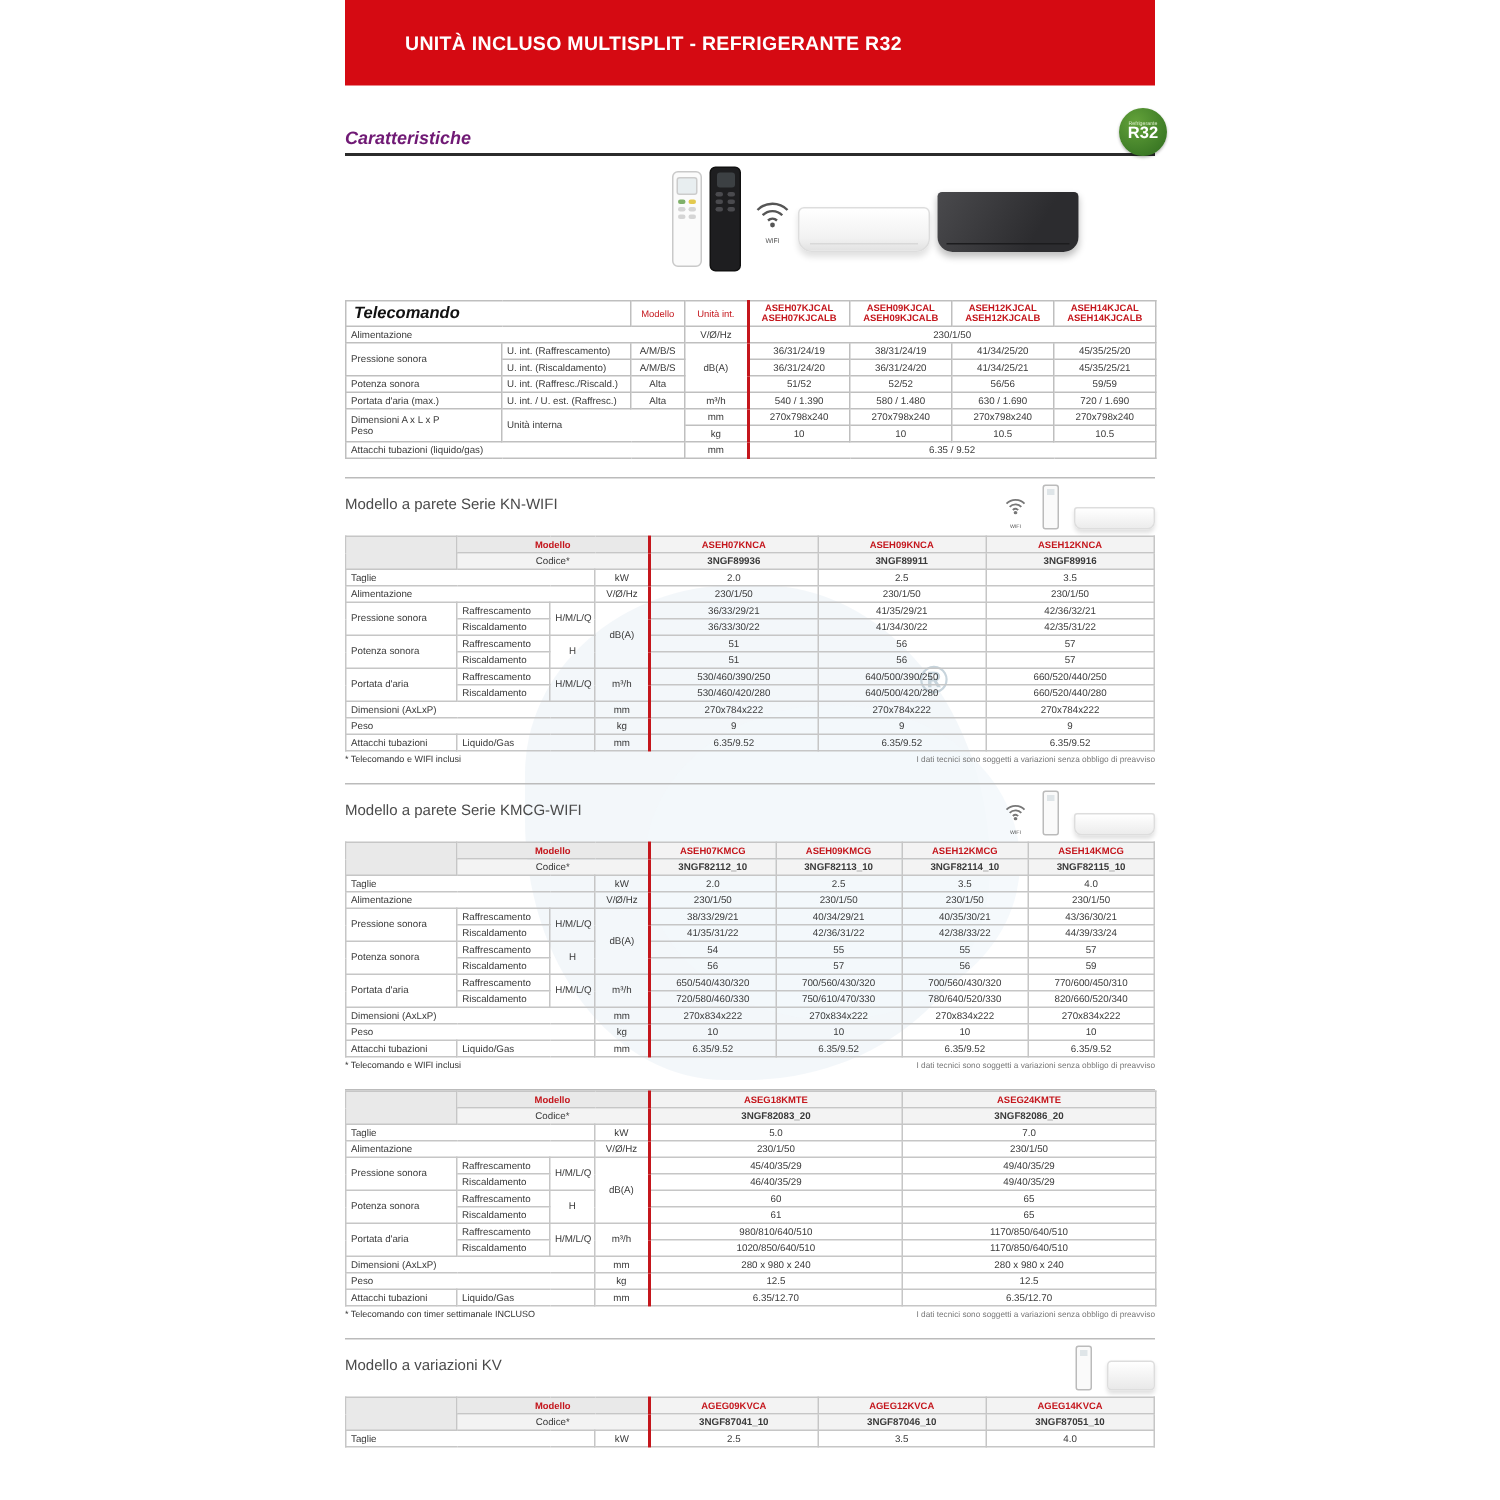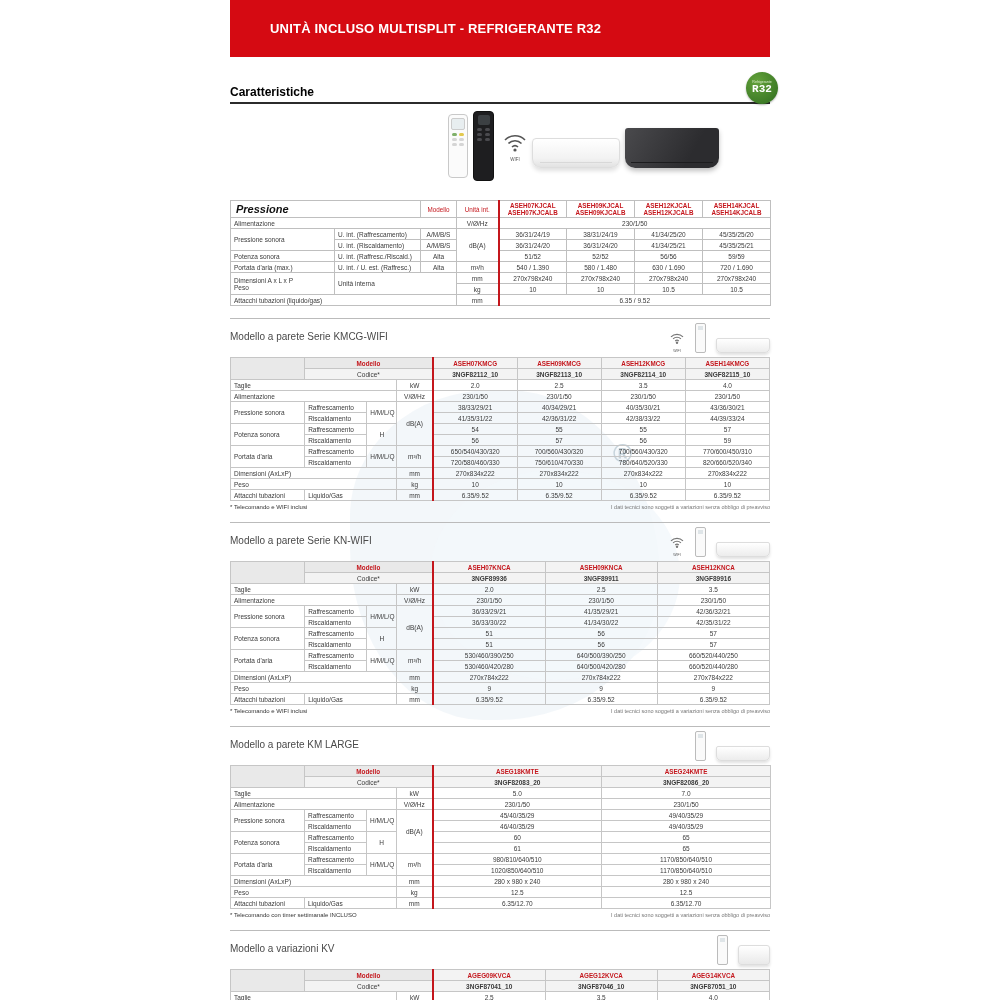--- a/index.html
+++ b/index.html
@@ -15,27 +15,27 @@
   .wm-r { position:absolute; left:613px; top:438px; font-size:26px; color:#c7d4dc; font-weight:bold; }
 
   .content { position:absolute; left:230px; top:0; width:540px; z-index:1; }
 
   .banner { background:#d50a12; height:57px; display:flex; align-items:center;
     padding-left:40px; box-sizing:border-box; }
   .banner-title { color:#fff; font-weight:bold; font-size:13px; letter-spacing:.2px; }
 
   .carat-row { position:relative; margin-top:24px; border-bottom:2px solid #2b2b2b;
     padding-bottom:3px; height:18px; }
-  .carat-title { font-weight:bold; font-size:12px; color:#000000;
+  .carat-title { font-style:italic; font-weight:bold; font-size:12px; color:#701a75;
     position:absolute; left:0; bottom:3px; }
   .r32-badge { position:absolute; right:-8px; bottom:-2px; width:32px; height:32px; border-radius:50%;
     background:radial-gradient(circle at 35% 30%, #63a23a, #2e6b1e); display:flex; flex-direction:column;
     align-items:center; justify-content:center; box-shadow:0 1px 2px rgba(0,0,0,.3); }
   .r32-top { font-size:3.5px; color:#d9ecc9; line-height:1; }
-  .r32-main { font-size:11px; font-weight:bold; color:#fff; line-height:1;font-family:Liberation Mono, monospace; }
+  .r32-main { font-size:11px; font-weight:bold; color:#fff; line-height:1; }
 
   .img-row { position:relative; height:82px; margin-top:4px; }
   .remote { position:absolute; border-radius:4px; box-sizing:border-box; }
   .remote.white { left:218px; top:6px; width:20px; height:64px; background:#fbfbfb; border:1px solid #c9c9c9; }
   .remote.black { left:243px; top:3px; width:21px; height:70px; background:#1e1e20; border:1px solid #111; }
   .remote .scr { margin:3px auto 0; width:12px; height:10px; border-radius:2px; }
   .remote.white .scr { background:#e8eef0; border:1px solid #ccc; }
   .remote.black .scr { background:#3c4043; }
   .remote .btns { display:grid; grid-template-columns:1fr 1fr; gap:2px; margin:3px 3px; }
   .remote .btns i { display:block; width:5px; height:3px; border-radius:2px; background:#d5d5d5; }
@@ -149,21 +149,21 @@
           <col style="width: 86px;">
           <col style="width: 36px;">
           <col style="width: 42px;">
           <col style="width: 68px;">
           <col style="width: 68px;">
           <col style="width: 68px;">
           <col style="width: 68px;">
         </colgroup>
         <tbody>
           <tr>
-            <td colspan="2" class="titlecell">Pressione</td>
+            <td colspan="2" class="titlecell">Telecomando</td>
             <td class="ctr red mdl">Modello</td>
             <td class="ctr red mdl">Unità int.</td>
             <td class="ctr red bold mdl redline">ASEH07KJCAL<br>ASEH07KJCALB</td>
             <td class="ctr red bold mdl">ASEH09KJCAL<br>ASEH09KJCALB</td>
             <td class="ctr red bold mdl">ASEH12KJCAL<br>ASEH12KJCALB</td>
             <td class="ctr red bold mdl">ASEH14KJCAL<br>ASEH14KJCALB</td>
           </tr>
           <tr>
             <td colspan="3" class="">Alimentazione</td>
             <td class="ctr">V/Ø/Hz</td>
@@ -225,20 +225,147 @@
           <tr>
             <td colspan="3" class="">Attacchi tubazioni (liquido/gas)</td>
             <td class="ctr">mm</td>
             <td colspan="4" class="ctr redline">6.35 / 9.52</td>
           </tr>
         </tbody>
       </table>
   </div>
 
   <div id="sections">
+      <div class="section">
+        <div class="section-head">
+          <span class="section-title">Modello a parete Serie KN-WIFI</span>
+          <div class="icons">
+            <div class="wifi-sm"><svg width="16" height="12" viewBox="0 0 26 20">
+                <path d="M3 8 A14 14 0 0 1 23 8" fill="none" stroke="#777" stroke-width="2"></path>
+                <path d="M6.5 11.5 A9 9 0 0 1 19.5 11.5" fill="none" stroke="#777" stroke-width="2"></path>
+                <path d="M10 15 A4.5 4.5 0 0 1 16 15" fill="none" stroke="#777" stroke-width="2"></path>
+                <circle cx="13" cy="18" r="2" fill="#777"></circle>
+              </svg><span class="wifi-label">WIFI</span></div>
+            <div class="remote-sm">
+              <i></i>
+            </div>
+            <div class="unit-sm"></div>
+          </div>
+        </div>
+        <table>
+          <colgroup>
+            <col style="width: 74px;">
+            <col style="width: 62px;">
+            <col style="width: 30px;">
+            <col style="width: 36px;">
+            <col style="width: 112px;">
+            <col style="width: 112px;">
+            <col style="width: 112px;">
+          </colgroup>
+          <tbody>
+            <tr>
+              <td rowspan="2" class="grey"></td>
+              <td colspan="3" class="ctr red bold grey mdl">Modello</td>
+              <td class="ctr red bold lgrey mdl redline">ASEH07KNCA</td>
+              <td class="ctr red bold lgrey mdl">ASEH09KNCA</td>
+              <td class="ctr red bold lgrey mdl">ASEH12KNCA</td>
+            </tr>
+            <tr>
+              <td colspan="3" class="ctr lgrey">Codice*</td>
+              <td class="ctr bold lgrey redline">3NGF89936</td>
+              <td class="ctr bold lgrey">3NGF89911</td>
+              <td class="ctr bold lgrey">3NGF89916</td>
+            </tr>
+            <tr>
+              <td colspan="3" class="">Taglie</td>
+              <td class="ctr">kW</td>
+              <td class="ctr redline">2.0</td>
+              <td class="ctr">2.5</td>
+              <td class="ctr">3.5</td>
+            </tr>
+            <tr>
+              <td colspan="3" class="">Alimentazione</td>
+              <td class="ctr">V/Ø/Hz</td>
+              <td class="ctr redline">230/1/50</td>
+              <td class="ctr">230/1/50</td>
+              <td class="ctr">230/1/50</td>
+            </tr>
+            <tr>
+              <td rowspan="2" class="">Pressione sonora</td>
+              <td class="">Raffrescamento</td>
+              <td rowspan="2" class="ctr">H/M/L/Q</td>
+              <td rowspan="4" class="ctr">dB(A)</td>
+              <td class="ctr redline">36/33/29/21</td>
+              <td class="ctr">41/35/29/21</td>
+              <td class="ctr">42/36/32/21</td>
+            </tr>
+            <tr>
+              <td class="">Riscaldamento</td>
+              <td class="ctr redline">36/33/30/22</td>
+              <td class="ctr">41/34/30/22</td>
+              <td class="ctr">42/35/31/22</td>
+            </tr>
+            <tr>
+              <td rowspan="2" class="">Potenza sonora</td>
+              <td class="">Raffrescamento</td>
+              <td rowspan="2" class="ctr">H</td>
+              <td class="ctr redline">51</td>
+              <td class="ctr">56</td>
+              <td class="ctr">57</td>
+            </tr>
+            <tr>
+              <td class="">Riscaldamento</td>
+              <td class="ctr redline">51</td>
+              <td class="ctr">56</td>
+              <td class="ctr">57</td>
+            </tr>
+            <tr>
+              <td rowspan="2" class="">Portata d'aria</td>
+              <td class="">Raffrescamento</td>
+              <td rowspan="2" class="ctr">H/M/L/Q</td>
+              <td rowspan="2" class="ctr">m³/h</td>
+              <td class="ctr redline">530/460/390/250</td>
+              <td class="ctr">640/500/390/250</td>
+              <td class="ctr">660/520/440/250</td>
+            </tr>
+            <tr>
+              <td class="">Riscaldamento</td>
+              <td class="ctr redline">530/460/420/280</td>
+              <td class="ctr">640/500/420/280</td>
+              <td class="ctr">660/520/440/280</td>
+            </tr>
+            <tr>
+              <td colspan="3" class="">Dimensioni (AxLxP)</td>
+              <td class="ctr">mm</td>
+              <td class="ctr redline">270x784x222</td>
+              <td class="ctr">270x784x222</td>
+              <td class="ctr">270x784x222</td>
+            </tr>
+            <tr>
+              <td colspan="3" class="">Peso</td>
+              <td class="ctr">kg</td>
+              <td class="ctr redline">9</td>
+              <td class="ctr">9</td>
+              <td class="ctr">9</td>
+            </tr>
+            <tr>
+              <td class="">Attacchi tubazioni</td>
+              <td colspan="2" class="">Liquido/Gas</td>
+              <td class="ctr">mm</td>
+              <td class="ctr redline">6.35/9.52</td>
+              <td class="ctr">6.35/9.52</td>
+              <td class="ctr">6.35/9.52</td>
+            </tr>
+          </tbody>
+        </table>
+        <div class="foot">
+          <span class="foot-left">* Telecomando e WIFI inclusi</span>
+          <span class="foot-right">I dati tecnici sono soggetti a variazioni senza obbligo di preavviso</span>
+        </div>
+      </div>
       <div class="section">
         <div class="section-head">
           <span class="section-title">Modello a parete Serie KMCG-WIFI</span>
           <div class="icons">
             <div class="wifi-sm"><svg width="16" height="12" viewBox="0 0 26 20">
                 <path d="M3 8 A14 14 0 0 1 23 8" fill="none" stroke="#777" stroke-width="2"></path>
                 <path d="M6.5 11.5 A9 9 0 0 1 19.5 11.5" fill="none" stroke="#777" stroke-width="2"></path>
                 <path d="M10 15 A4.5 4.5 0 0 1 16 15" fill="none" stroke="#777" stroke-width="2"></path>
                 <circle cx="13" cy="18" r="2" fill="#777"></circle>
               </svg><span class="wifi-label">WIFI</span></div>
@@ -367,277 +494,141 @@
               <td class="ctr">6.35/9.52</td>
             </tr>
           </tbody>
         </table>
         <div class="foot">
           <span class="foot-left">* Telecomando e WIFI inclusi</span>
           <span class="foot-right">I dati tecnici sono soggetti a variazioni senza obbligo di preavviso</span>
         </div>
       </div>
       <div class="section">
+        <table>
+          <colgroup>
+            <col style="width: 74px;">
+            <col style="width: 62px;">
+            <col style="width: 30px;">
+            <col style="width: 36px;">
+            <col style="width: 169px;">
+            <col style="width: 169px;">
+          </colgroup>
+          <tbody>
+            <tr>
+              <td rowspan="2" class="grey"></td>
+              <td colspan="3" class="ctr red bold grey mdl">Modello</td>
+              <td class="ctr red bold lgrey mdl redline">ASEG18KMTE</td>
+              <td class="ctr red bold lgrey mdl">ASEG24KMTE</td>
+            </tr>
+            <tr>
+              <td colspan="3" class="ctr lgrey">Codice*</td>
+              <td class="ctr bold lgrey redline">3NGF82083_20</td>
+              <td class="ctr bold lgrey">3NGF82086_20</td>
+            </tr>
+            <tr>
+              <td colspan="3" class="">Taglie</td>
+              <td class="ctr">kW</td>
+              <td class="ctr redline">5.0</td>
+              <td class="ctr">7.0</td>
+            </tr>
+            <tr>
+              <td colspan="3" class="">Alimentazione</td>
+              <td class="ctr">V/Ø/Hz</td>
+              <td class="ctr redline">230/1/50</td>
+              <td class="ctr">230/1/50</td>
+            </tr>
+            <tr>
+              <td rowspan="2" class="">Pressione sonora</td>
+              <td class="">Raffrescamento</td>
+              <td rowspan="2" class="ctr">H/M/L/Q</td>
+              <td rowspan="4" class="ctr">dB(A)</td>
+              <td class="ctr redline">45/40/35/29</td>
+              <td class="ctr">49/40/35/29</td>
+            </tr>
+            <tr>
+              <td class="">Riscaldamento</td>
+              <td class="ctr redline">46/40/35/29</td>
+              <td class="ctr">49/40/35/29</td>
+            </tr>
+            <tr>
+              <td rowspan="2" class="">Potenza sonora</td>
+              <td class="">Raffrescamento</td>
+              <td rowspan="2" class="ctr">H</td>
+              <td class="ctr redline">60</td>
+              <td class="ctr">65</td>
+            </tr>
+            <tr>
+              <td class="">Riscaldamento</td>
+              <td class="ctr redline">61</td>
+              <td class="ctr">65</td>
+            </tr>
+            <tr>
+              <td rowspan="2" class="">Portata d'aria</td>
+              <td class="">Raffrescamento</td>
+              <td rowspan="2" class="ctr">H/M/L/Q</td>
+              <td rowspan="2" class="ctr">m³/h</td>
+              <td class="ctr redline">980/810/640/510</td>
+              <td class="ctr">1170/850/640/510</td>
+            </tr>
+            <tr>
+              <td class="">Riscaldamento</td>
+              <td class="ctr redline">1020/850/640/510</td>
+              <td class="ctr">1170/850/640/510</td>
+            </tr>
+            <tr>
+              <td colspan="3" class="">Dimensioni (AxLxP)</td>
+              <td class="ctr">mm</td>
+              <td class="ctr redline">280 x 980 x 240</td>
+              <td class="ctr">280 x 980 x 240</td>
+            </tr>
+            <tr>
+              <td colspan="3" class="">Peso</td>
+              <td class="ctr">kg</td>
+              <td class="ctr redline">12.5</td>
+              <td class="ctr">12.5</td>
+            </tr>
+            <tr>
+              <td class="">Attacchi tubazioni</td>
+              <td colspan="2" class="">Liquido/Gas</td>
+              <td class="ctr">mm</td>
+              <td class="ctr redline">6.35/12.70</td>
+              <td class="ctr">6.35/12.70</td>
+            </tr>
+          </tbody>
+        </table>
+        <div class="foot">
+          <span class="foot-left">* Telecomando con timer settimanale INCLUSO</span>
+          <span class="foot-right">I dati tecnici sono soggetti a variazioni senza obbligo di preavviso</span>
+        </div>
+      </div>
+      <div class="section">
         <div class="section-head">
-          <span class="section-title">Modello a parete Serie KN-WIFI</span>
+          <span class="section-title">Modello a variazioni KV</span>
           <div class="icons">
-            <div class="wifi-sm"><svg width="16" height="12" viewBox="0 0 26 20">
-                <path d="M3 8 A14 14 0 0 1 23 8" fill="none" stroke="#777" stroke-width="2"></path>
-                <path d="M6.5 11.5 A9 9 0 0 1 19.5 11.5" fill="none" stroke="#777" stroke-width="2"></path>
-                <path d="M10 15 A4.5 4.5 0 0 1 16 15" fill="none" stroke="#777" stroke-width="2"></path>
-                <circle cx="13" cy="18" r="2" fill="#777"></circle>
-              </svg><span class="wifi-label">WIFI</span></div>
             <div class="remote-sm">
               <i></i>
             </div>
-            <div class="unit-sm"></div>
+            <div class="unit-floor-sm"></div>
           </div>
         </div>
         <table>
           <colgroup>
             <col style="width: 74px;">
             <col style="width: 62px;">
             <col style="width: 30px;">
             <col style="width: 36px;">
             <col style="width: 112px;">
             <col style="width: 112px;">
             <col style="width: 112px;">
           </colgroup>
           <tbody>
             <tr>
               <td rowspan="2" class="grey"></td>
               <td colspan="3" class="ctr red bold grey mdl">Modello</td>
-              <td class="ctr red bold lgrey mdl redline">ASEH07KNCA</td>
-              <td class="ctr red bold lgrey mdl">ASEH09KNCA</td>
-              <td class="ctr red bold lgrey mdl">ASEH12KNCA</td>
-            </tr>
-            <tr>
-              <td colspan="3" class="ctr lgrey">Codice*</td>
-              <td class="ctr bold lgrey redline">3NGF89936</td>
-              <td class="ctr bold lgrey">3NGF89911</td>
-              <td class="ctr bold lgrey">3NGF89916</td>
-            </tr>
-            <tr>
-              <td colspan="3" class="">Taglie</td>
-              <td class="ctr">kW</td>
-              <td class="ctr redline">2.0</td>
-              <td class="ctr">2.5</td>
-              <td class="ctr">3.5</td>
-            </tr>
-            <tr>
-              <td colspan="3" class="">Alimentazione</td>
-              <td class="ctr">V/Ø/Hz</td>
-              <td class="ctr redline">230/1/50</td>
-              <td class="ctr">230/1/50</td>
-              <td class="ctr">230/1/50</td>
-            </tr>
-            <tr>
-              <td rowspan="2" class="">Pressione sonora</td>
-              <td class="">Raffrescamento</td>
-              <td rowspan="2" class="ctr">H/M/L/Q</td>
-              <td rowspan="4" class="ctr">dB(A)</td>
-              <td class="ctr redline">36/33/29/21</td>
-              <td class="ctr">41/35/29/21</td>
-              <td class="ctr">42/36/32/21</td>
-            </tr>
-            <tr>
-              <td class="">Riscaldamento</td>
-              <td class="ctr redline">36/33/30/22</td>
-              <td class="ctr">41/34/30/22</td>
-              <td class="ctr">42/35/31/22</td>
-            </tr>
-            <tr>
-              <td rowspan="2" class="">Potenza sonora</td>
-              <td class="">Raffrescamento</td>
-              <td rowspan="2" class="ctr">H</td>
-              <td class="ctr redline">51</td>
-              <td class="ctr">56</td>
-              <td class="ctr">57</td>
-            </tr>
-            <tr>
-              <td class="">Riscaldamento</td>
-              <td class="ctr redline">51</td>
-              <td class="ctr">56</td>
-              <td class="ctr">57</td>
-            </tr>
-            <tr>
-              <td rowspan="2" class="">Portata d'aria</td>
-              <td class="">Raffrescamento</td>
-              <td rowspan="2" class="ctr">H/M/L/Q</td>
-              <td rowspan="2" class="ctr">m³/h</td>
-              <td class="ctr redline">530/460/390/250</td>
-              <td class="ctr">640/500/390/250</td>
-              <td class="ctr">660/520/440/250</td>
-            </tr>
-            <tr>
-              <td class="">Riscaldamento</td>
-              <td class="ctr redline">530/460/420/280</td>
-              <td class="ctr">640/500/420/280</td>
-              <td class="ctr">660/520/440/280</td>
-            </tr>
-            <tr>
-              <td colspan="3" class="">Dimensioni (AxLxP)</td>
-              <td class="ctr">mm</td>
-              <td class="ctr redline">270x784x222</td>
-              <td class="ctr">270x784x222</td>
-              <td class="ctr">270x784x222</td>
-            </tr>
-            <tr>
-              <td colspan="3" class="">Peso</td>
-              <td class="ctr">kg</td>
-              <td class="ctr redline">9</td>
-              <td class="ctr">9</td>
-              <td class="ctr">9</td>
-            </tr>
-            <tr>
-              <td class="">Attacchi tubazioni</td>
-              <td colspan="2" class="">Liquido/Gas</td>
-              <td class="ctr">mm</td>
-              <td class="ctr redline">6.35/9.52</td>
-              <td class="ctr">6.35/9.52</td>
-              <td class="ctr">6.35/9.52</td>
-            </tr>
-          </tbody>
-        </table>
-        <div class="foot">
-          <span class="foot-left">* Telecomando e WIFI inclusi</span>
-          <span class="foot-right">I dati tecnici sono soggetti a variazioni senza obbligo di preavviso</span>
-        </div>
-      </div>
-      <div class="section">
-        <div class="section-head">
-          <span class="section-title">Modello a parete KM LARGE</span>
-          <div class="icons">
-            <div class="remote-sm">
-              <i></i>
-            </div>
-            <div class="unit-sm"></div>
-          </div>
-        </div>
-        <table>
-          <colgroup>
-            <col style="width: 74px;">
-            <col style="width: 62px;">
-            <col style="width: 30px;">
-            <col style="width: 36px;">
-            <col style="width: 169px;">
-            <col style="width: 169px;">
-          </colgroup>
-          <tbody>
-            <tr>
-              <td rowspan="2" class="grey"></td>
-              <td colspan="3" class="ctr red bold grey mdl">Modello</td>
-              <td class="ctr red bold lgrey mdl redline">ASEG18KMTE</td>
-              <td class="ctr red bold lgrey mdl">ASEG24KMTE</td>
-            </tr>
-            <tr>
-              <td colspan="3" class="ctr lgrey">Codice*</td>
-              <td class="ctr bold lgrey redline">3NGF82083_20</td>
-              <td class="ctr bold lgrey">3NGF82086_20</td>
-            </tr>
-            <tr>
-              <td colspan="3" class="">Taglie</td>
-              <td class="ctr">kW</td>
-              <td class="ctr redline">5.0</td>
-              <td class="ctr">7.0</td>
-            </tr>
-            <tr>
-              <td colspan="3" class="">Alimentazione</td>
-              <td class="ctr">V/Ø/Hz</td>
-              <td class="ctr redline">230/1/50</td>
-              <td class="ctr">230/1/50</td>
-            </tr>
-            <tr>
-              <td rowspan="2" class="">Pressione sonora</td>
-              <td class="">Raffrescamento</td>
-              <td rowspan="2" class="ctr">H/M/L/Q</td>
-              <td rowspan="4" class="ctr">dB(A)</td>
-              <td class="ctr redline">45/40/35/29</td>
-              <td class="ctr">49/40/35/29</td>
-            </tr>
-            <tr>
-              <td class="">Riscaldamento</td>
-              <td class="ctr redline">46/40/35/29</td>
-              <td class="ctr">49/40/35/29</td>
-            </tr>
-            <tr>
-              <td rowspan="2" class="">Potenza sonora</td>
-              <td class="">Raffrescamento</td>
-              <td rowspan="2" class="ctr">H</td>
-              <td class="ctr redline">60</td>
-              <td class="ctr">65</td>
-            </tr>
-            <tr>
-              <td class="">Riscaldamento</td>
-              <td class="ctr redline">61</td>
-              <td class="ctr">65</td>
-            </tr>
-            <tr>
-              <td rowspan="2" class="">Portata d'aria</td>
-              <td class="">Raffrescamento</td>
-              <td rowspan="2" class="ctr">H/M/L/Q</td>
-              <td rowspan="2" class="ctr">m³/h</td>
-              <td class="ctr redline">980/810/640/510</td>
-              <td class="ctr">1170/850/640/510</td>
-            </tr>
-            <tr>
-              <td class="">Riscaldamento</td>
-              <td class="ctr redline">1020/850/640/510</td>
-              <td class="ctr">1170/850/640/510</td>
-            </tr>
-            <tr>
-              <td colspan="3" class="">Dimensioni (AxLxP)</td>
-              <td class="ctr">mm</td>
-              <td class="ctr redline">280 x 980 x 240</td>
-              <td class="ctr">280 x 980 x 240</td>
-            </tr>
-            <tr>
-              <td colspan="3" class="">Peso</td>
-              <td class="ctr">kg</td>
-              <td class="ctr redline">12.5</td>
-              <td class="ctr">12.5</td>
-            </tr>
-            <tr>
-              <td class="">Attacchi tubazioni</td>
-              <td colspan="2" class="">Liquido/Gas</td>
-              <td class="ctr">mm</td>
-              <td class="ctr redline">6.35/12.70</td>
-              <td class="ctr">6.35/12.70</td>
-            </tr>
-          </tbody>
-        </table>
-        <div class="foot">
-          <span class="foot-left">* Telecomando con timer settimanale INCLUSO</span>
-          <span class="foot-right">I dati tecnici sono soggetti a variazioni senza obbligo di preavviso</span>
-        </div>
-      </div>
-      <div class="section">
-        <div class="section-head">
-          <span class="section-title">Modello a variazioni KV</span>
-          <div class="icons">
-            <div class="remote-sm">
-              <i></i>
-            </div>
-            <div class="unit-floor-sm"></div>
-          </div>
-        </div>
-        <table>
-          <colgroup>
-            <col style="width: 74px;">
-            <col style="width: 62px;">
-            <col style="width: 30px;">
-            <col style="width: 36px;">
-            <col style="width: 112px;">
-            <col style="width: 112px;">
-            <col style="width: 112px;">
-          </colgroup>
-          <tbody>
-            <tr>
-              <td rowspan="2" class="grey"></td>
-              <td colspan="3" class="ctr red bold grey mdl">Modello</td>
               <td class="ctr red bold lgrey mdl redline">AGEG09KVCA</td>
               <td class="ctr red bold lgrey mdl">AGEG12KVCA</td>
               <td class="ctr red bold lgrey mdl">AGEG14KVCA</td>
             </tr>
             <tr>
               <td colspan="3" class="ctr lgrey">Codice*</td>
               <td class="ctr bold lgrey redline">3NGF87041_10</td>
               <td class="ctr bold lgrey">3NGF87046_10</td>
               <td class="ctr bold lgrey">3NGF87051_10</td>
             </tr>

